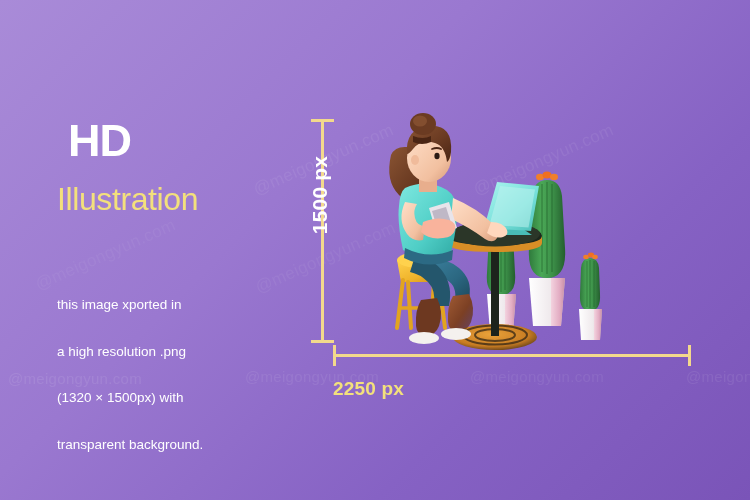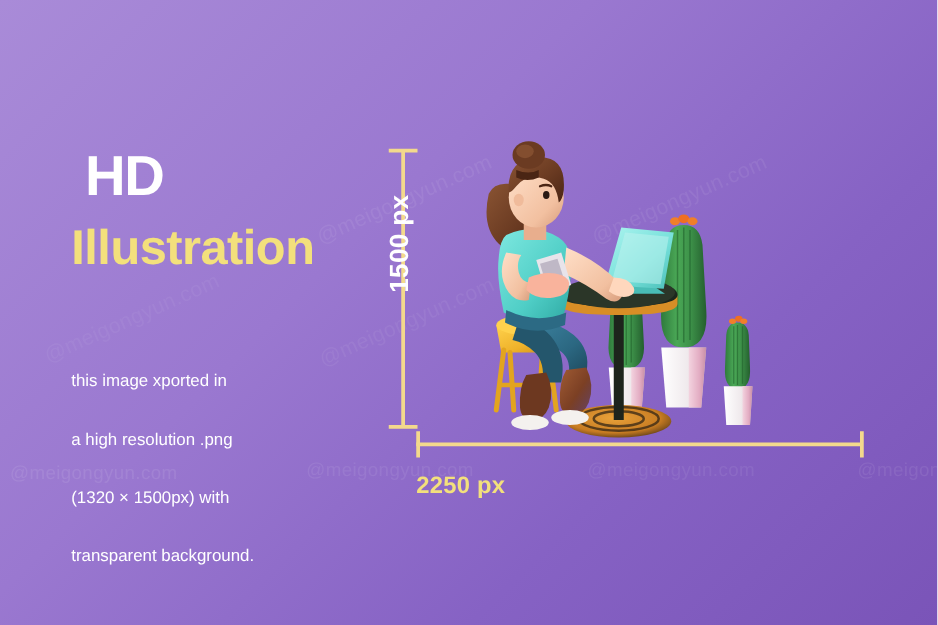--- a/index.html
+++ b/index.html
@@ -41,23 +41,23 @@
     font-size: 45px;
     line-height: 66px;
     font-weight: bold;
     color: #ffffff;
     letter-spacing: -1px;
   }
   .hd-sub {
     position: absolute;
     left: 57px;
     top: 182px;
-    font-size: 39px;
+    font-size: 32px;
     line-height: 34px;
-    font-weight: bold;
+    font-weight: normal;
     color: #f3e07c;
     letter-spacing: -0.4px;
   }
   .hd-body {
     position: absolute;
     left: 57px;
     top: 268px;
     width: 210px;
     font-size: 13.5px;
     line-height: 18.5px;

